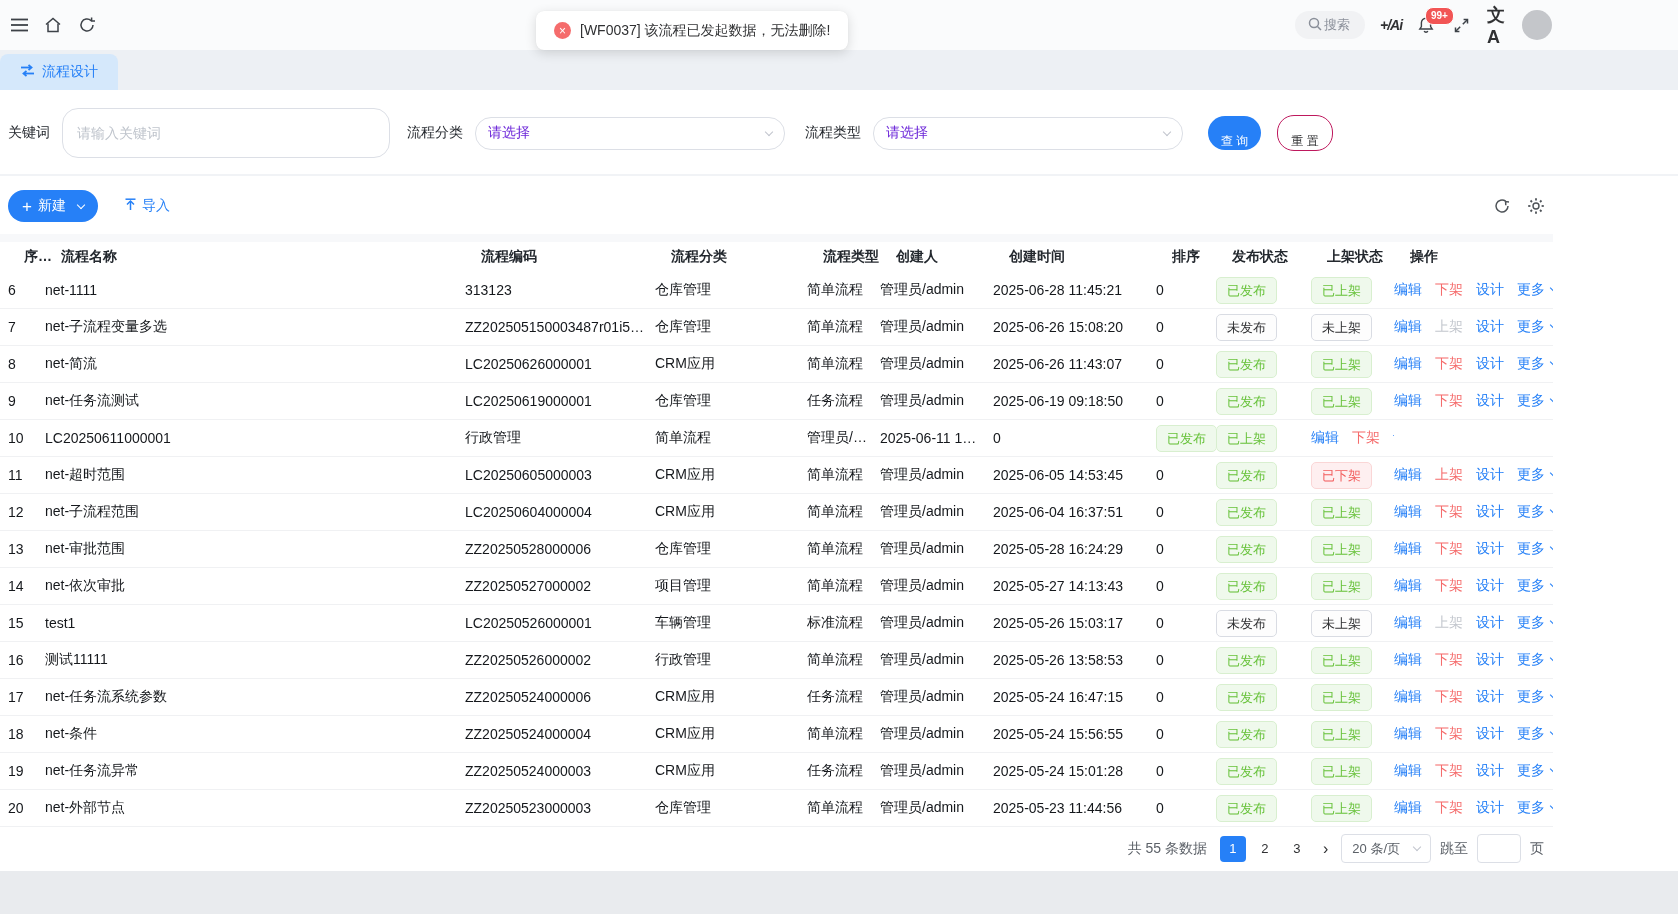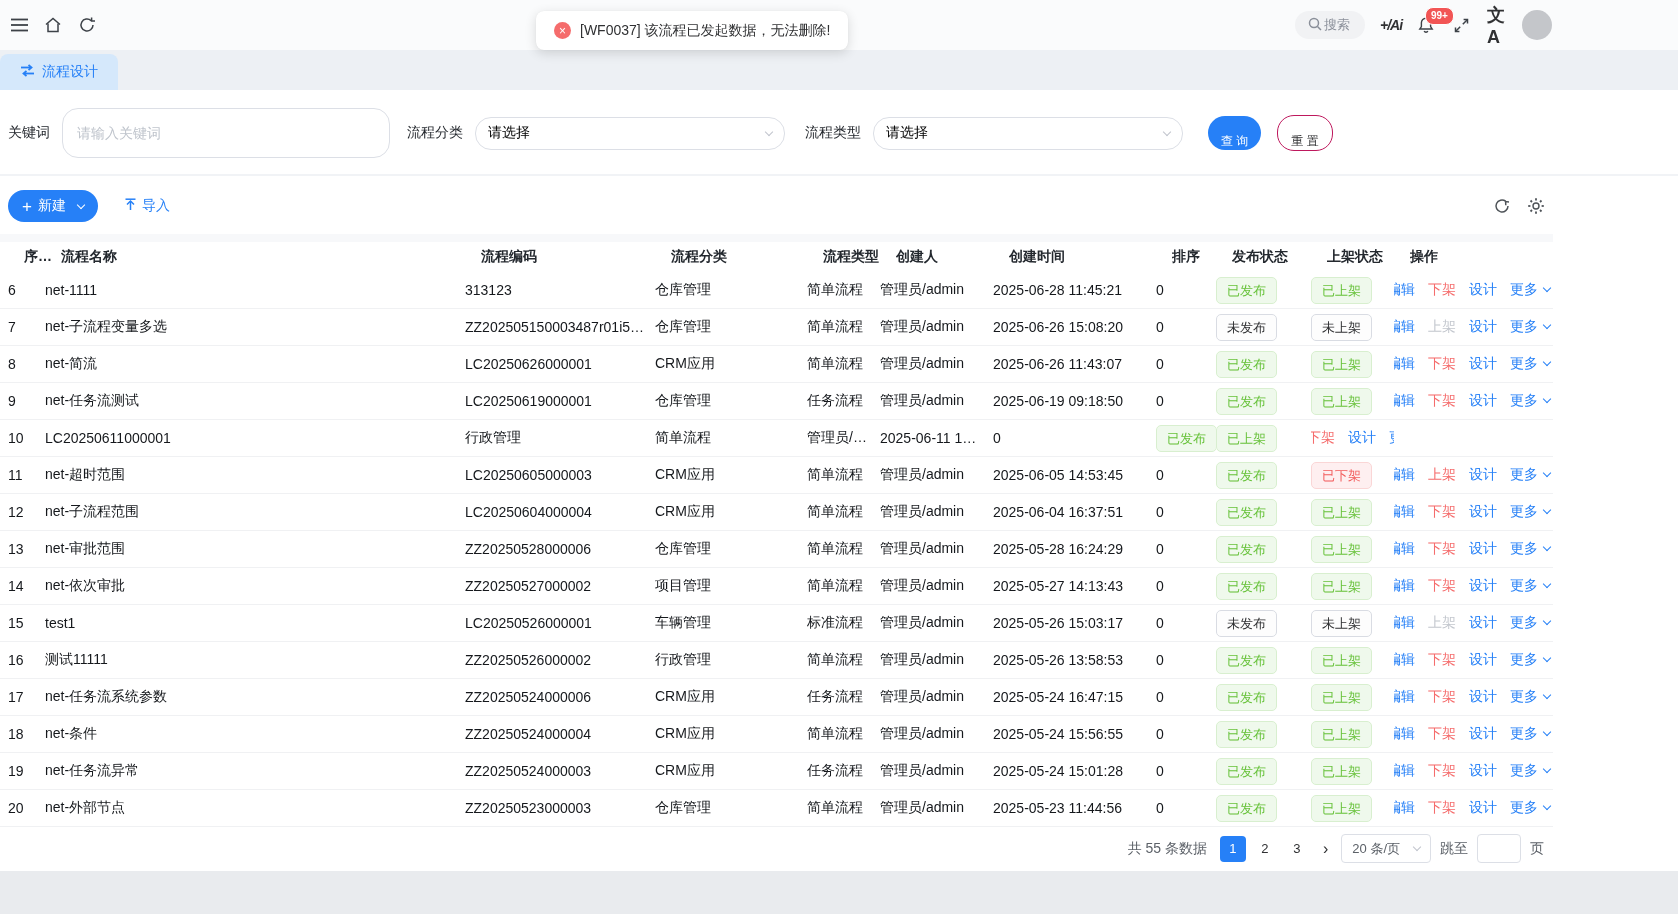--- a/index.html
+++ b/index.html
@@ -31,21 +31,21 @@
     display:flex; align-items:center; justify-content:center; gap:7px; padding:0 14px; cursor:pointer; }
 
   
   .main { width:1561px; background:#fff; }
   .filters { display:flex; align-items:center; margin-top:18px; padding-left:8px; }
   .flabel { color:#1f2329; margin-right:12px; white-space:nowrap; }
   .f-input { width:328px; height:50px; border:1px solid #dcdfe6; border-radius:16px; padding:0 14px; font-size:14px;
     color:#303133; outline:none; background:#fff; }
   .f-input::placeholder { color:#bfc4cc; }
   .f-select { width:310px; height:33px; border:1px solid #dcdfe6; border-radius:16px; padding:0 12px; display:flex;
-    align-items:center; justify-content:space-between; color:#000000; cursor:pointer; background:#fff; }
+    align-items:center; justify-content:space-between; color:#6d28d9; cursor:pointer; background:#fff; }
   .gap17{margin-left:17px}.gap20{margin-left:20px}.gap25{margin-left:25px}.gap16{margin-left:16px}
   .btn { height:21px; border-radius:17px; border:none; cursor:pointer; font-size:12px; padding:17px 13px; }
   .btn-primary { background:#2680f7; color:#fff; }
   .btn-plain { background:#fff; color:#303133; border:1px solid #be185d; }
   .fdivider { height:2px; background:#f1f3f6; margin-top:16px; width:1678px; }
 
   .toolbar { display:flex; align-items:center; margin-top:14px; padding:0 16px 0 8px; }
   .btn-new { height:32px; background:#2680f7; color:#fff; border:none; border-radius:16px; display:flex;
     align-items:center; gap:6px; padding:0 14px; font-size:14px; cursor:pointer; }
   .plus { font-size:17px; line-height:1; font-weight:400; }
@@ -58,21 +58,21 @@
   .thead, .trow { display:grid;
     grid-template-columns:37px 420px 190px 152px 73px 113px 163px 60px 95px 83px 1fr;
     align-items:center; padding-left:8px; }
   .thead { height:30px; color:#24292f; font-weight:700;padding-left:24px; }
   .trow { height:37px; border-bottom:1px solid #f0f1f3; color:#15181c; }
   .cell { overflow:hidden; white-space:nowrap; text-overflow:ellipsis; padding-right:10px; }
   .badge { display:inline-block; font-size:13px; line-height:1; padding:6px 10px; border-radius:5px; }
   .b-green { color:#67c23a; background:#eff9ec; border:1px solid #d8efcf; }
   .b-red   { color:#f25b5b; background:#feeff0; border:1px solid #fad6d6; }
   .b-plain { color:#303133; background:#fdfdfd; border:1px solid #d9dce3; }
-  .actions { display:flex; gap:13px; align-items:center;justify-content:center; }
+  .actions { display:flex; gap:13px; align-items:center; }
   .alink { color:#2680f7; cursor:pointer; text-decoration:none; white-space:nowrap; }
   .alink.danger { color:#f56c6c; }
   .alink.disabled { color:#c3c7ce; cursor:default; }
   .caret { display:inline-block; width:6px; height:6px; border-right:1.5px solid currentColor;
     border-bottom:1.5px solid currentColor; transform:rotate(45deg); margin:0 0 3px 6px; }
   .caret-gray { color:#c0c4cc; }
 
   
   .pager { display:flex; justify-content:flex-end; align-items:center; gap:9px; margin-top:7px;
     padding-right:17px; color:#303133; }

